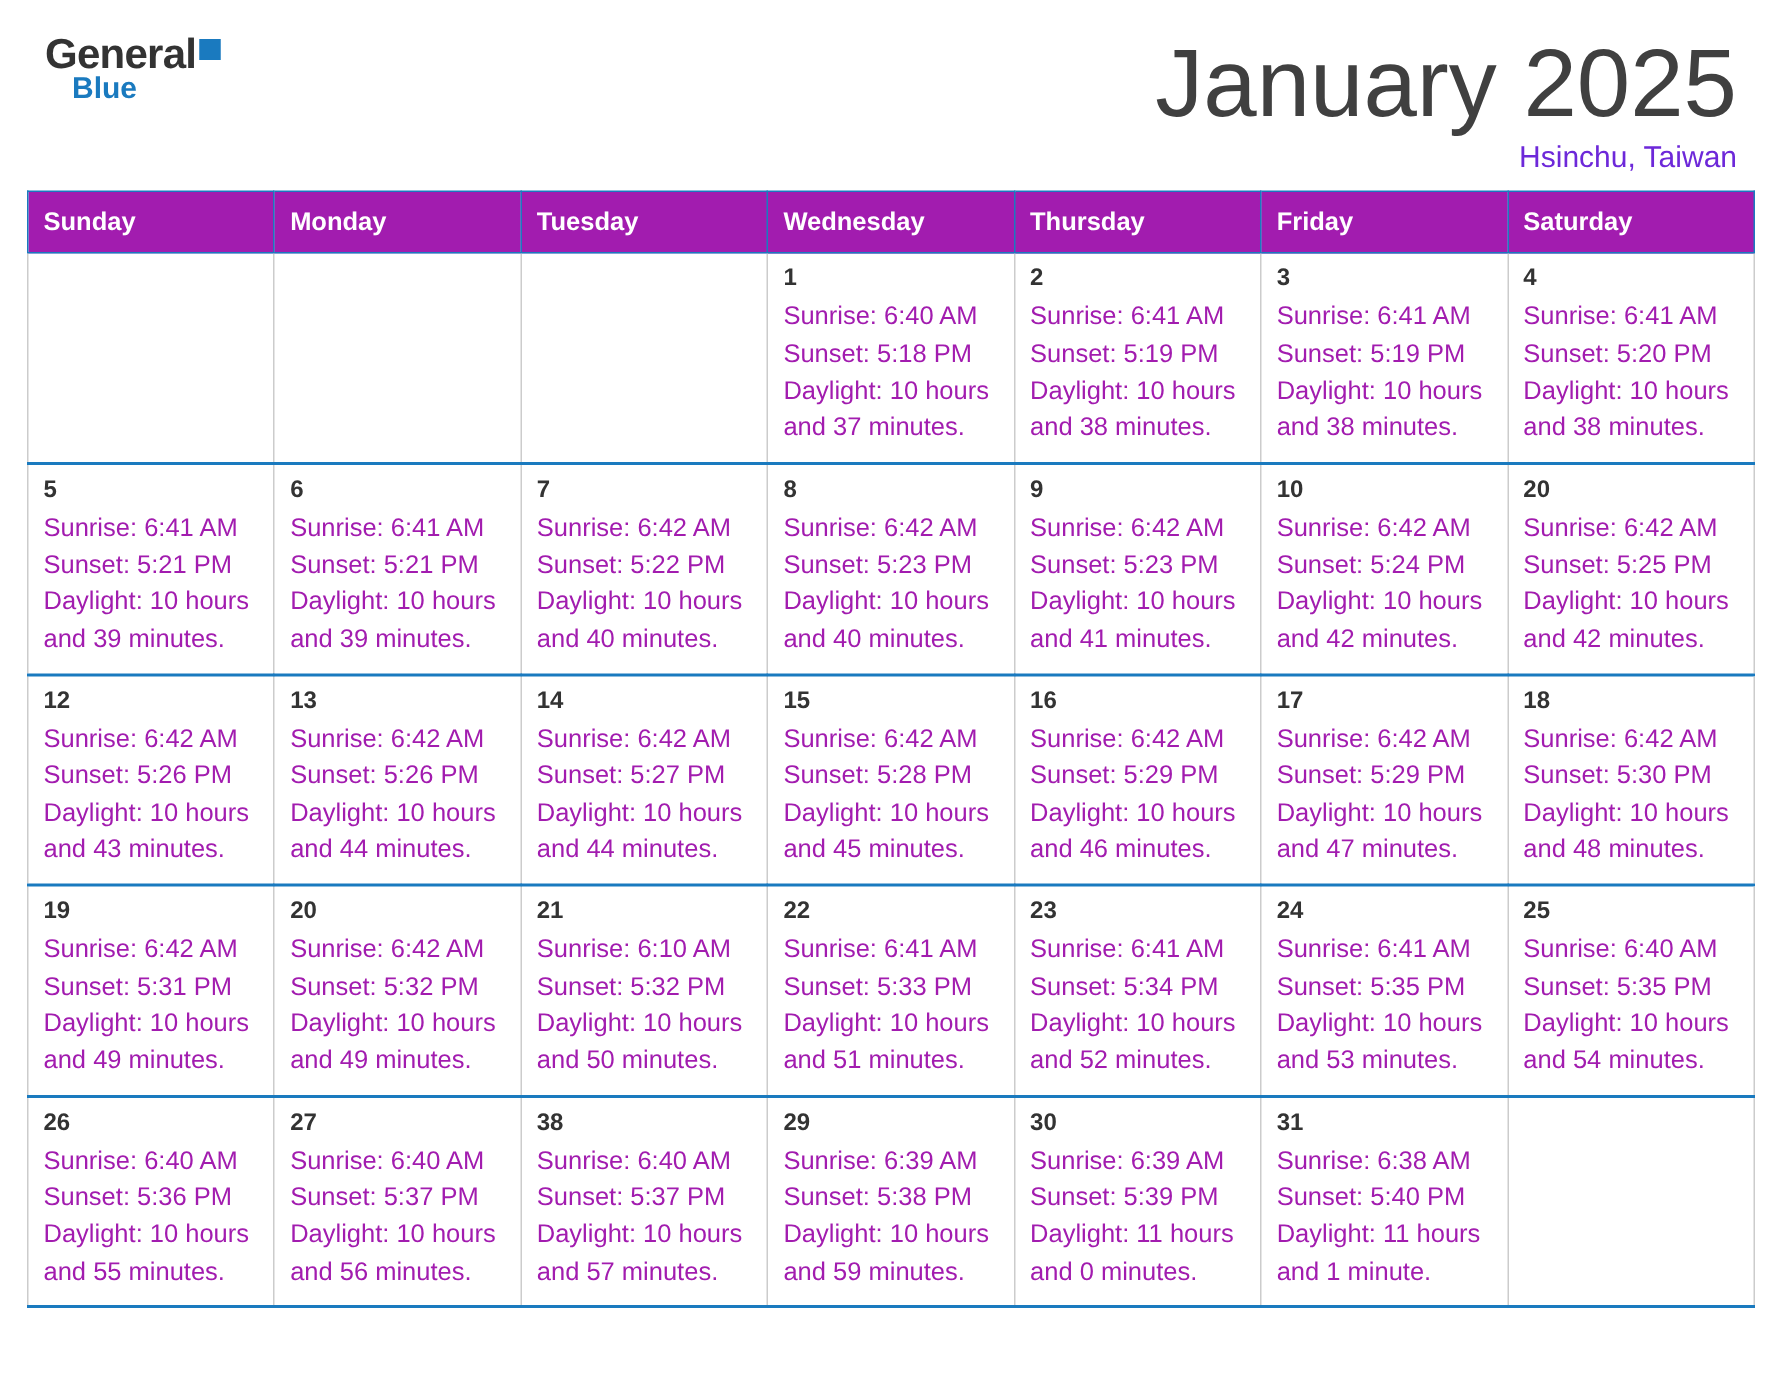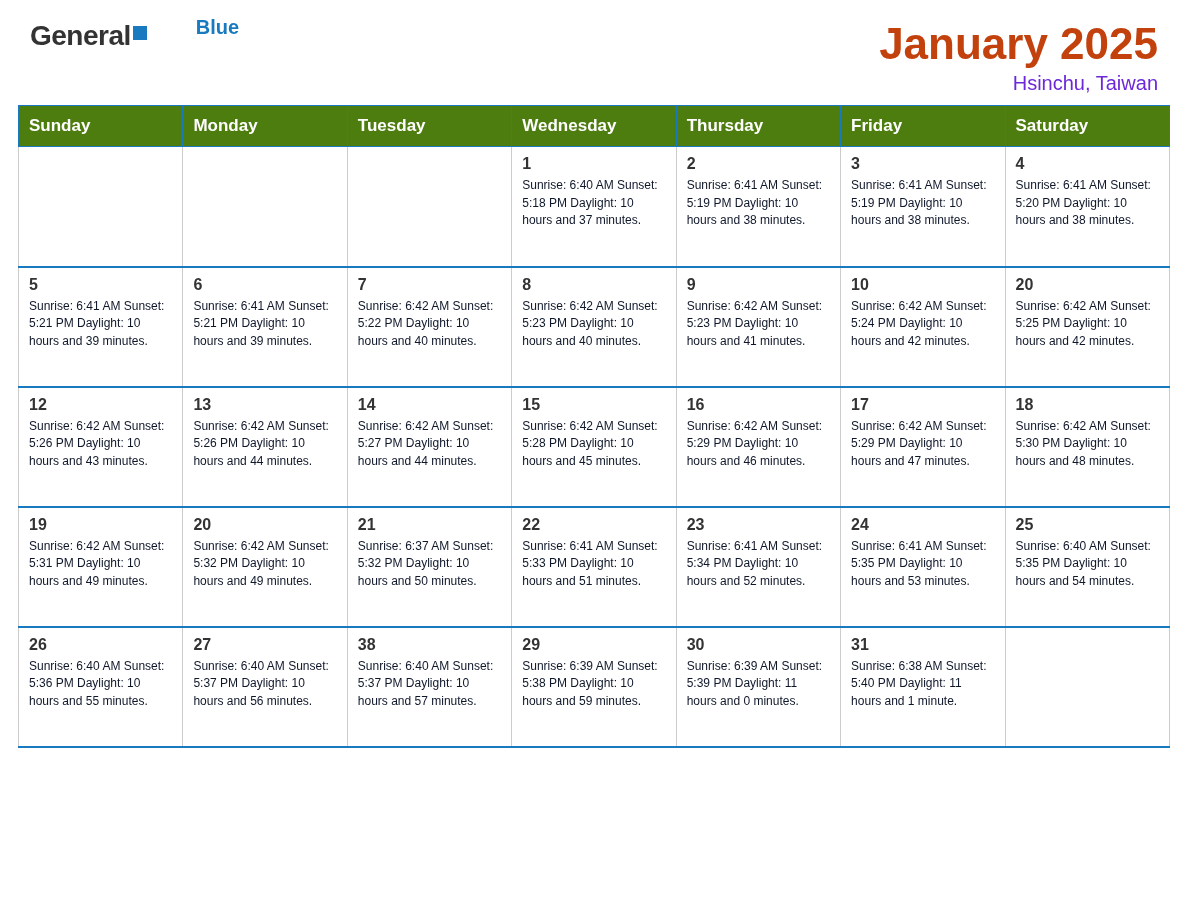--- a/index.html
+++ b/index.html
@@ -11,23 +11,22 @@
       min-height: 918px;
     }
     .header {
       display: flex;
       justify-content: space-between;
       align-items: flex-start;
       padding: 20px 30px 10px 30px;
     }
     .logo {
       display: flex;
-      flex-direction: row;
+      flex-direction: column;
       align-items: flex-start;
-      gap: 31px;
     }
     .logo-top {
       display: flex;
       align-items: center;
     }
     .logo-general {
       font-size: 28px;
       font-weight: bold;
       color: #333;
       letter-spacing: -0.5px;
@@ -47,39 +46,39 @@
       font-size: 20px;
       color: #1a7abf;
       font-weight: bold;
       margin-left: 16px;
       margin-top: -4px;
     }
     .title-section {
       text-align: right;
     }
     .main-title {
-      font-size: 44px;
-      font-weight: bold;
-      color: #c2410c;
+      font-size: 64px;
+      font-weight: normal;
+      color: #404040;
       line-height: 1.1;
     }
     .subtitle {
       font-size: 20px;
       color: #6d28d9;
       margin-top: 4px;
     }
     .calendar-container {
       padding: 0 18px 18px 18px;
     }
     table {
       width: 100%;
       border-collapse: collapse;
     }
     thead tr th {
-      background-color: #4d7c0f;
+      background-color: #a21caf;
       color: #fff;
       font-size: 17px;
       font-weight: bold;
       padding: 10px 10px;
       text-align: left;
       border: 1px solid #1a7abf;
     }
     tbody tr {
       border-bottom: 2px solid #1a7abf;
     }
@@ -93,22 +92,22 @@
       height: 120px;
     }
     .day-number {
       font-size: 16px;
       font-weight: bold;
       color: #333;
       display: block;
       margin-bottom: 4px;
     }
     .day-info {
-      font-size: 12px;
-      color: #0f172a;
+      font-size: 17px;
+      color: #a21caf;
       line-height: 1.45;
     }
     .empty-cell {
       background: #fff;
     }
   </style>
 </head>
 <body>
 
 <div class="header">
@@ -287,21 +286,21 @@
           </td>
           <td>
             <span class="day-number">20</span>
             <div class="day-info">Sunrise: 6:42 AM
 Sunset: 5:32 PM
 Daylight: 10 hours
 and 49 minutes.</div>
           </td>
           <td>
             <span class="day-number">21</span>
-            <div class="day-info">Sunrise: 6:37 AM
+            <div class="day-info">Sunrise: 6:10 AM
 Sunset: 5:32 PM
 Daylight: 10 hours
 and 50 minutes.</div>
           </td>
           <td>
             <span class="day-number">22</span>
             <div class="day-info">Sunrise: 6:41 AM
 Sunset: 5:33 PM
 Daylight: 10 hours
 and 51 minutes.</div>

